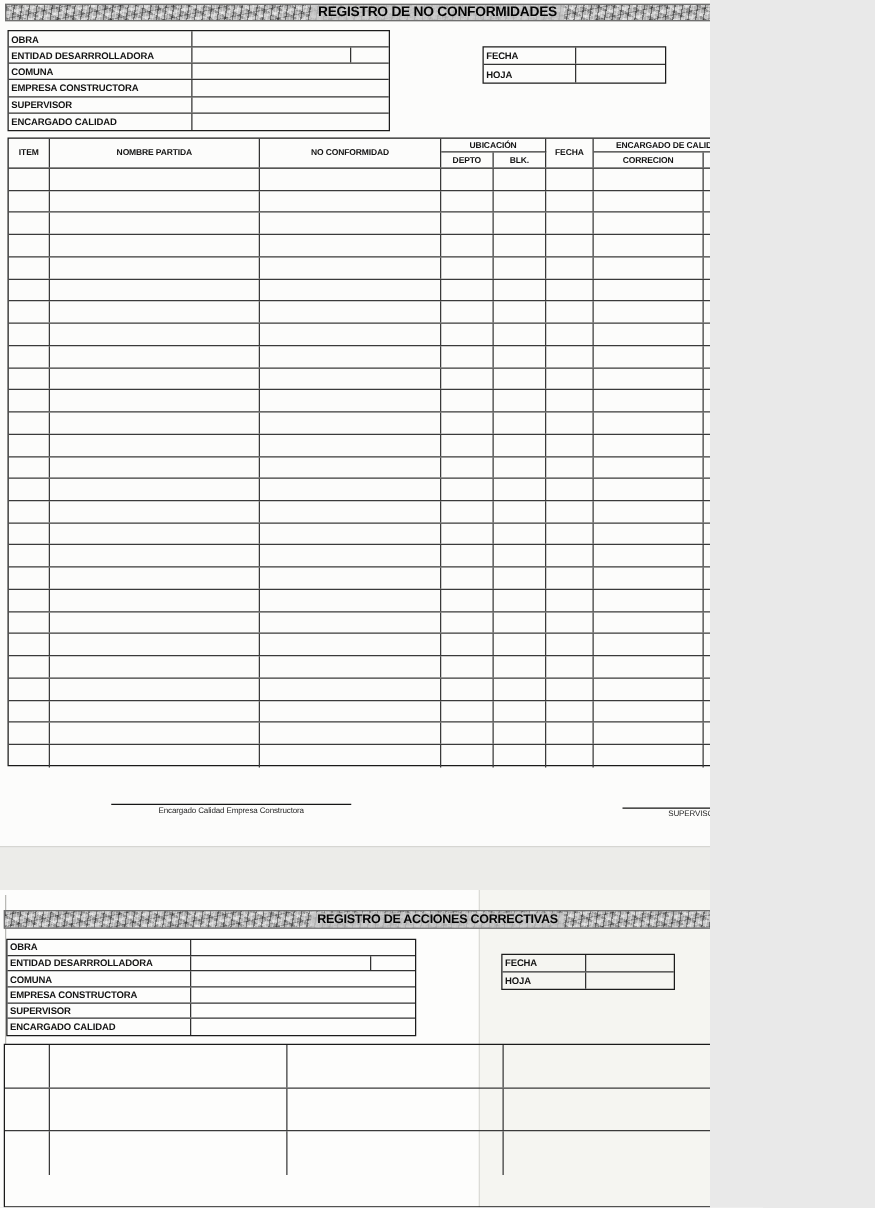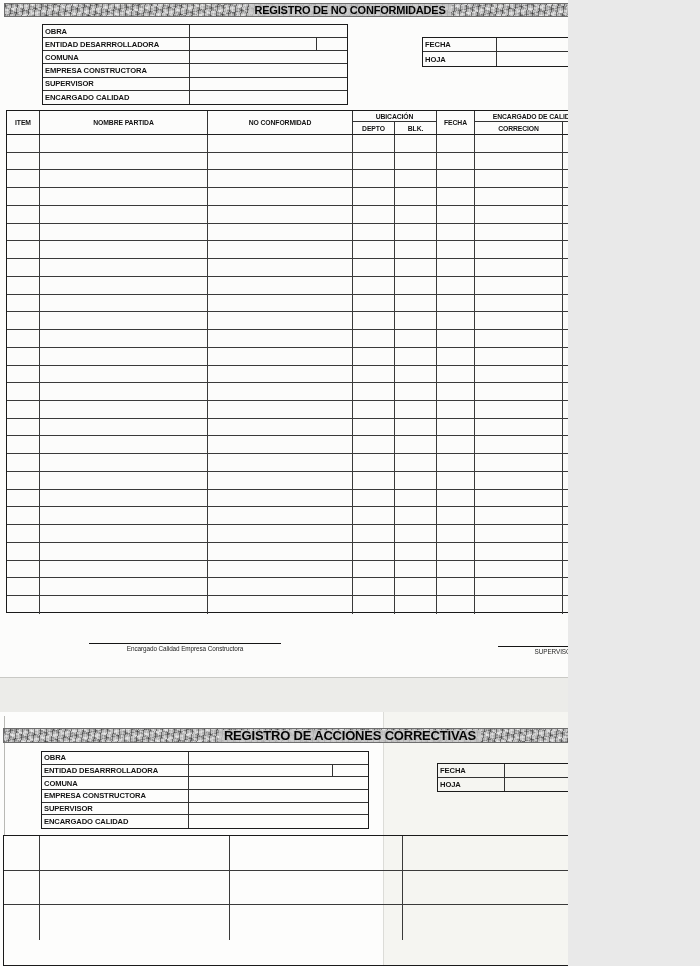--- a/index.html
+++ b/index.html
@@ -23,24 +23,24 @@
        background-image:
          repeating-linear-gradient(99deg, rgba(0,0,0,.42) 0 1px, transparent 1px 3px, rgba(255,255,255,.35) 3px 4px, transparent 4px 6px),
          repeating-linear-gradient(-12deg, rgba(0,0,0,.25) 0 1px, transparent 1px 4px, rgba(255,255,255,.40) 4px 6px, transparent 6px 9px),
          repeating-linear-gradient(31deg, rgba(0,0,0,.18) 0 2px, rgba(255,255,255,.25) 2px 4px, transparent 4px 7px);
        border:1px solid #6e6e6e;}
   .bar1{left:4px;top:3px;width:692px;}
   .bar2{left:3px;top:728px;width:694px;height:15px;}
   .bar-title{font-weight:700;color:#040404;background:rgba(200,200,200,.78);
              padding:0 5px;line-height:12px;letter-spacing:-0.2px;white-space:nowrap;}
   .bar1 .bar-title{font-size:11px;}
-  .bar2 .bar-title{font-size:13px;}
+  .bar2 .bar-title{font-size:10px;}
 
   
-  .fbox{position:absolute;z-index:2;border:1.6px solid #1c1c1c;background:transparent;margin-left:36px;}
+  .fbox{position:absolute;z-index:2;border:1.6px solid #1c1c1c;background:transparent;}
   .frow{display:grid;border-bottom:1px solid #333;}
   .frow:last-child{border-bottom:0;}
   .fbox .lab{border-right:1px solid #333;font-weight:700;font-size:7.6px;letter-spacing:-0.1px;
              color:#141414;display:flex;align-items:center;padding-left:2px;white-space:nowrap;overflow:hidden;}
   .fbox .val{position:relative;}
   .vline{position:absolute;top:0;bottom:0;width:1px;background:#333;}
 
   .form1{left:6px;top:24px;width:306px;}
   .form1 .frow{grid-template-columns:147px 1fr;height:13.17px;}
   .form2{left:5px;top:751px;width:328px;}

